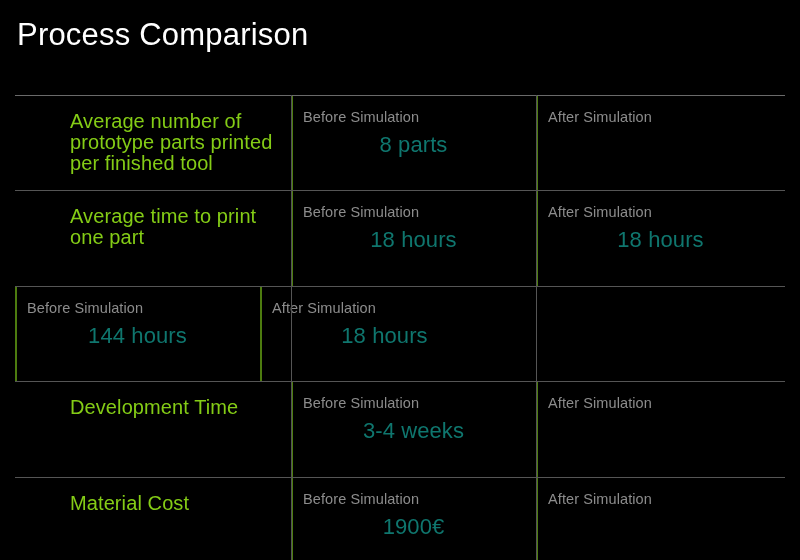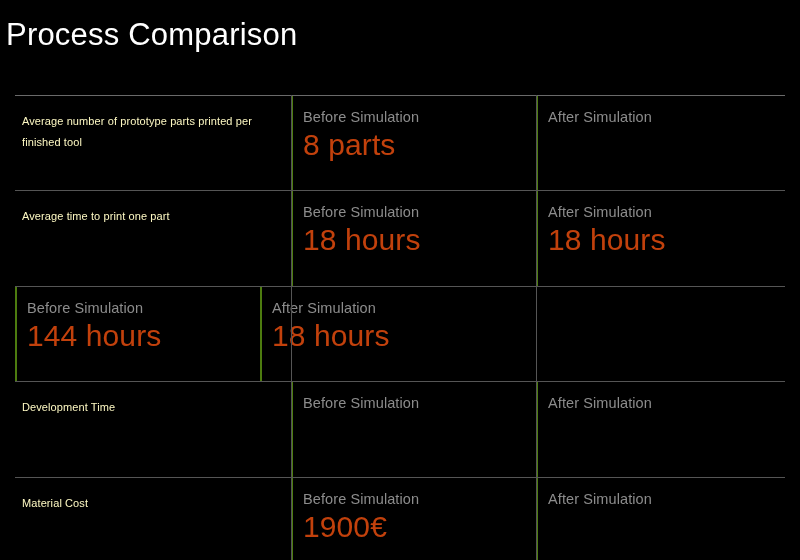--- a/index.html
+++ b/index.html
@@ -15,21 +15,21 @@
     height: 560px;
     background: #000000;
     overflow: hidden;
     font-family: "Liberation Sans", "DejaVu Sans", sans-serif;
     -webkit-font-smoothing: antialiased;
   }
 
   
   .page-title {
     position: absolute;
-    left: 6px;
+    left: 17px;
     top: 16px;
     font-size: 31px;
     line-height: 38px;
     font-weight: 400;
     color: #ffffff;
     letter-spacing: 0.2px;
     white-space: nowrap;
   }
 
   
@@ -74,42 +74,44 @@
     flex-direction: column;
     justify-content: flex-start;
   }
 
   .col-value.after {
     width: 249px;
     flex: 0 0 249px;
   }
 
   .metric-label {
-    font-size: 11px;
+    font-size: 20px;
     line-height: 21px;
-    color: #fef9c3;
+    color: #84cc16;
     font-weight: 400;
     letter-spacing: 0.1px;
+    margin-left: 48px;
   }
 
   .value-caption {
     font-size: 14.5px;
     line-height: 18px;
     color: #8c8c8c;
     font-weight: 400;
     letter-spacing: 0.1px;
     margin-bottom: 5px;
   }
 
   .value-text {
-    font-size: 30px;
+    font-size: 22px;
     line-height: 27px;
-    color: #c2410c;
+    color: #0f766e;
     font-weight: 400;
     letter-spacing: 0.1px;
+    text-align: center;
   }
 
   
   .vrule {
     position: absolute;
     top: 0;
     bottom: 0;
     width: 1px;
     background: #555555;
     pointer-events: none;
@@ -163,20 +165,21 @@
         <span class="value-text">18 hours</span>
       </div>
     </div>
 
     <div class="table-row">
       <div class="col-metric">
         <span class="metric-label">Development Time</span>
       </div>
       <div class="col-value before">
         <span class="value-caption">Before Simulation</span>
+        <span class="value-text">3-4 weeks</span>
       </div>
       <div class="col-value after">
         <span class="value-caption">After Simulation</span>
       </div>
     </div>
 
     <div class="table-row">
       <div class="col-metric">
         <span class="metric-label">Material Cost</span>
       </div>

